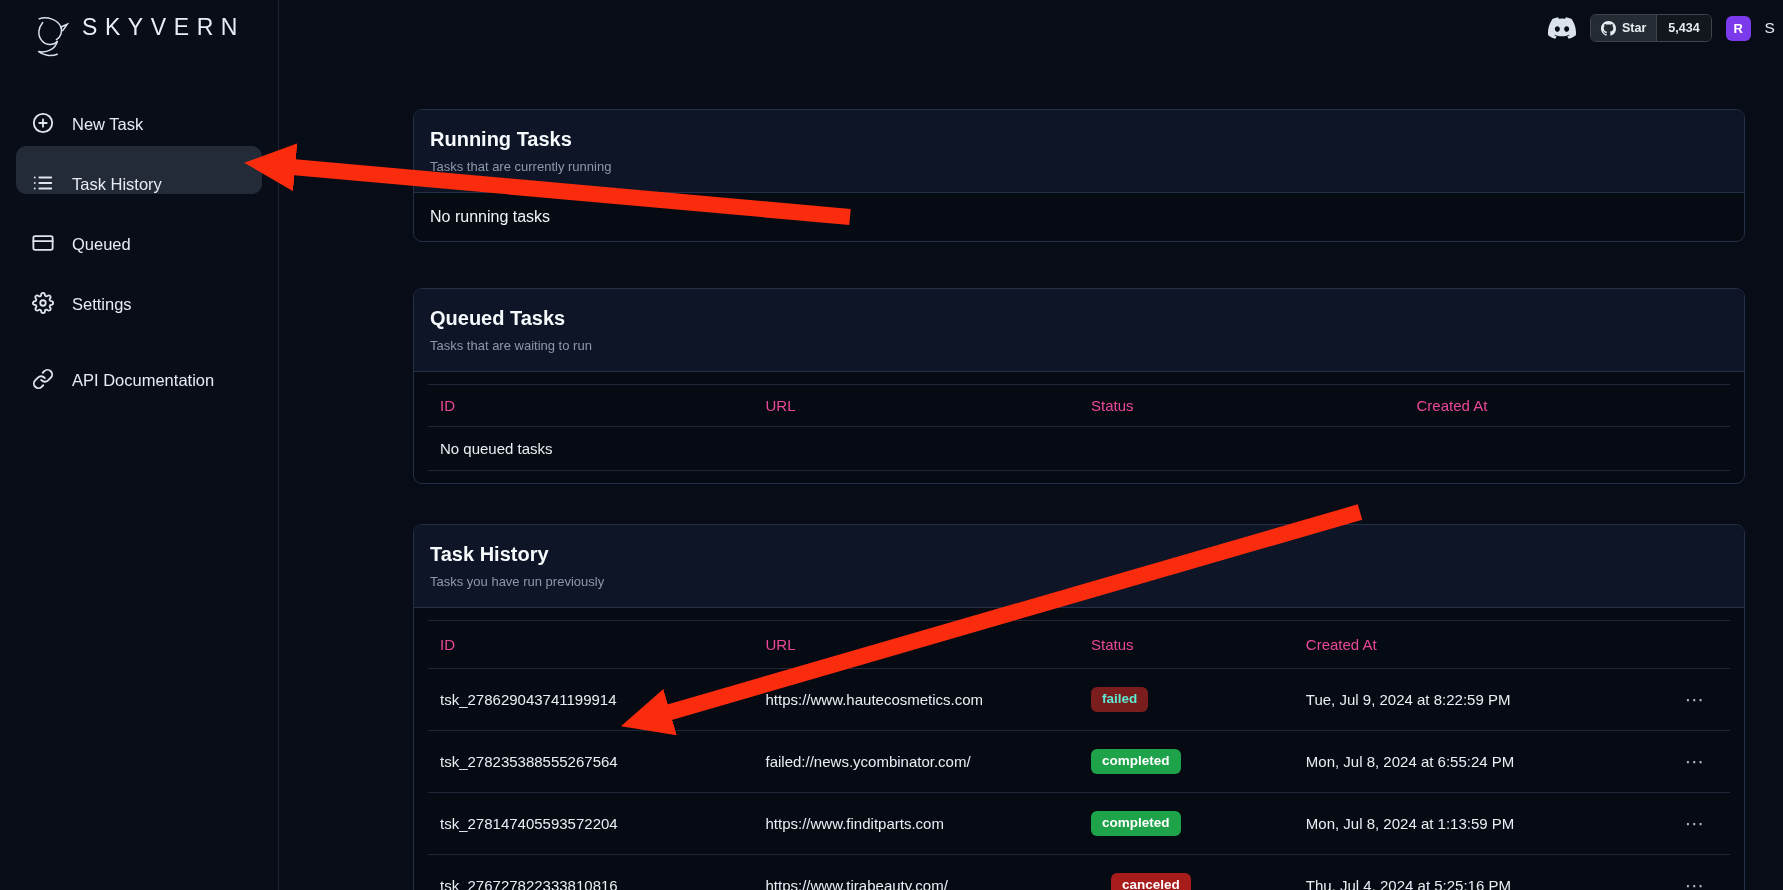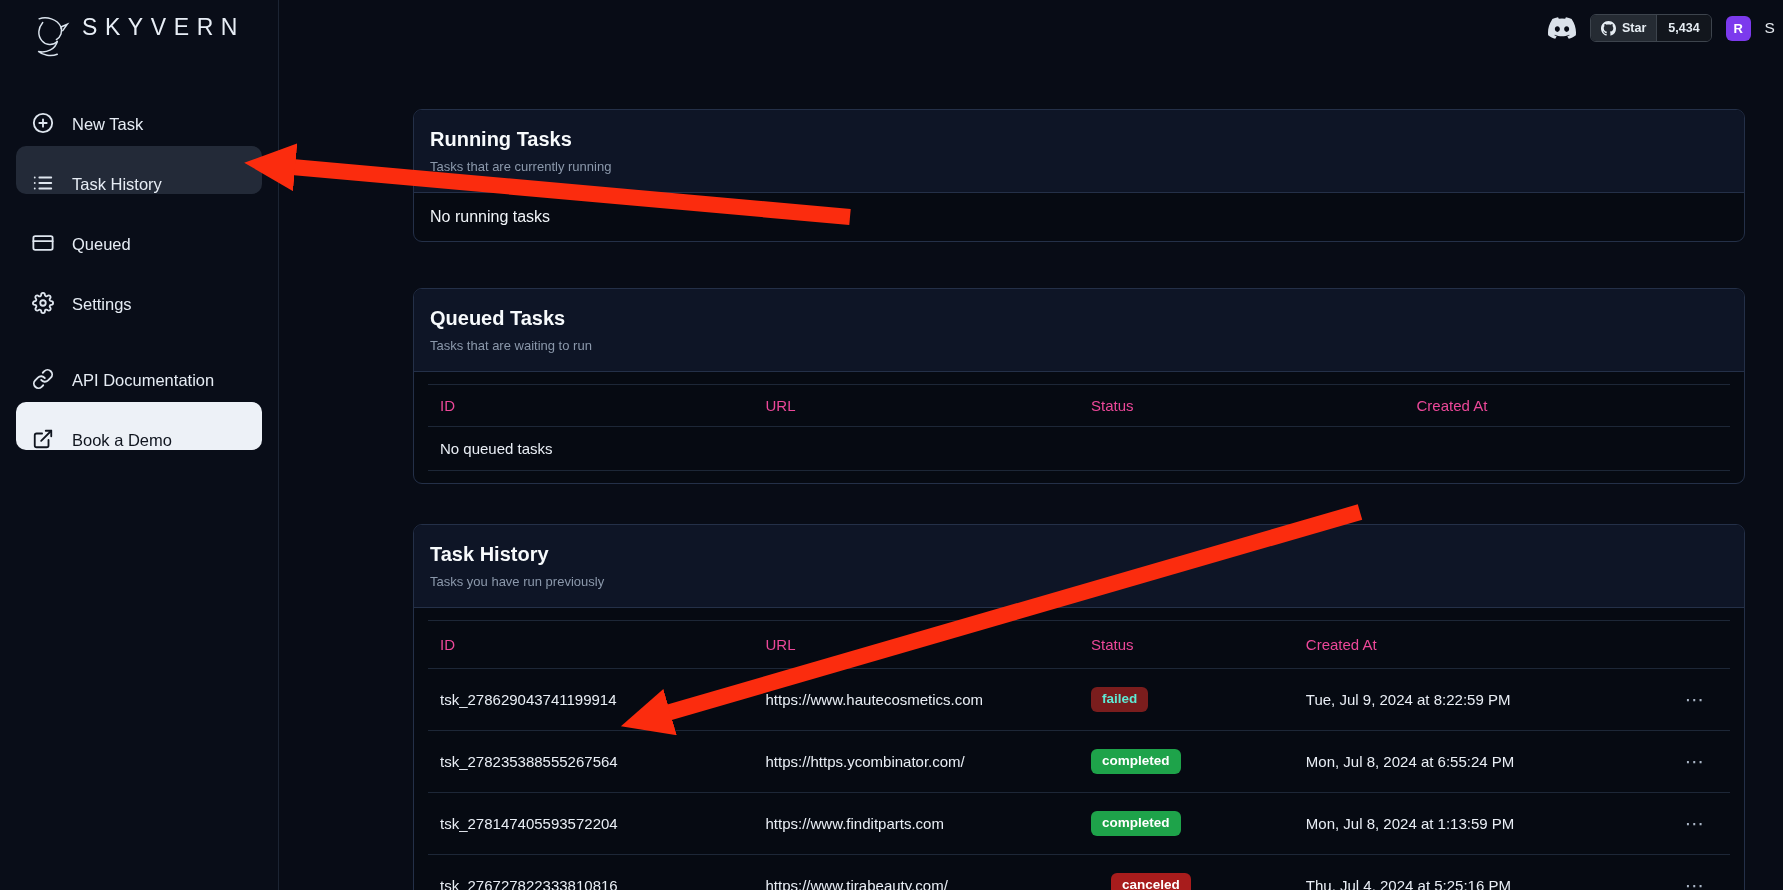--- a/index.html
+++ b/index.html
@@ -158,30 +158,20 @@
 
     <div class="nav-secondary">
       <div class="nav-item">
         <span class="icon">
           <svg width="22" height="22" viewBox="0 0 24 24" fill="none" stroke-width="2" stroke-linecap="round" stroke-linejoin="round">
               <path d="M10 13a5 5 0 0 0 7.54.54l3-3a5 5 0 0 0-7.07-7.07l-1.72 1.71"></path>
               <path d="M14 11a5 5 0 0 0-7.54-.54l-3 3a5 5 0 0 0 7.07 7.07l1.71-1.71"></path>
             </svg>
         </span>
         <span>API Documentation</span>
-      </div>
-      <div class="nav-item demo">
-        <span class="icon">
-          <svg width="22" height="22" viewBox="0 0 24 24" fill="none" stroke-width="2" stroke-linecap="round" stroke-linejoin="round">
-              <path d="M18 13v6a2 2 0 0 1-2 2H5a2 2 0 0 1-2-2V8a2 2 0 0 1 2-2h6"></path>
-              <polyline points="15 3 21 3 21 9"></polyline>
-              <line x1="10" y1="14" x2="21" y2="3"></line>
-            </svg>
-        </span>
-        <span>Book a Demo</span>
       </div>
     </div>
   </nav>
 </aside>
 
 <div class="topbar">
   <span class="discord">
     <svg width="28" height="22" viewBox="0 0 24 18">
         <path fill="#dbe2ea" d="M20.317 1.37A19.79 19.79 0 0 0 15.432-.145a.074.074 0 0 0-.079.037c-.21.375-.444.865-.608 1.25a18.27 18.27 0 0 0-5.487 0A12.64 12.64 0 0 0 8.64-.108a.077.077 0 0 0-.079-.037A19.736 19.736 0 0 0 3.677 1.37a.07.07 0 0 0-.032.027C.533 6.046-.32 10.58.099 15.058a.082.082 0 0 0 .031.056c2.053 1.508 4.041 2.423 5.993 3.03a.078.078 0 0 0 .084-.028c.462-.63.873-1.295 1.226-1.994a.076.076 0 0 0-.041-.106 13.1 13.1 0 0 1-1.872-.892.077.077 0 0 1-.008-.128c.126-.094.252-.192.372-.291a.074.074 0 0 1 .078-.01c3.928 1.793 8.18 1.793 12.061 0a.074.074 0 0 1 .079.009c.12.099.246.198.373.292a.077.077 0 0 1-.006.128 12.3 12.3 0 0 1-1.873.891.077.077 0 0 0-.041.107c.36.698.772 1.362 1.225 1.993a.076.076 0 0 0 .084.029c1.961-.607 3.95-1.522 6.002-3.03a.077.077 0 0 0 .032-.055c.5-5.177-.838-9.674-3.549-13.66a.061.061 0 0 0-.031-.029ZM8.02 12.331c-1.182 0-2.157-1.085-2.157-2.419 0-1.333.956-2.419 2.157-2.419 1.211 0 2.176 1.096 2.157 2.42 0 1.333-.956 2.418-2.157 2.418Zm7.975 0c-1.183 0-2.157-1.085-2.157-2.419 0-1.333.955-2.419 2.157-2.419 1.21 0 2.176 1.096 2.157 2.42 0 1.333-.946 2.418-2.157 2.418Z"></path>
       </svg>
@@ -270,21 +260,21 @@
   <tr class="data-row">
     <td>tsk_278629043741199914</td>
     <td>https://www.hautecosmetics.com</td>
     <td><span class="badge badge-failed">failed</span></td>
     <td>Tue, Jul 9, 2024 at 8:22:59 PM</td>
     <td class="actions"><button class="dots">⋯</button></td>
   </tr>
 
   <tr class="data-row">
     <td>tsk_278235388555267564</td>
-    <td>https://https.ycombinator.com/</td>
+    <td>failed://news.ycombinator.com/</td>
     <td><span class="badge badge-completed">completed</span></td>
     <td>Mon, Jul 8, 2024 at 6:55:24 PM</td>
     <td class="actions"><button class="dots">⋯</button></td>
   </tr>
 
   <tr class="data-row">
     <td>tsk_278147405593572204</td>
     <td>https://www.finditparts.com</td>
     <td><span class="badge badge-completed">completed</span></td>
     <td>Mon, Jul 8, 2024 at 1:13:59 PM</td>

